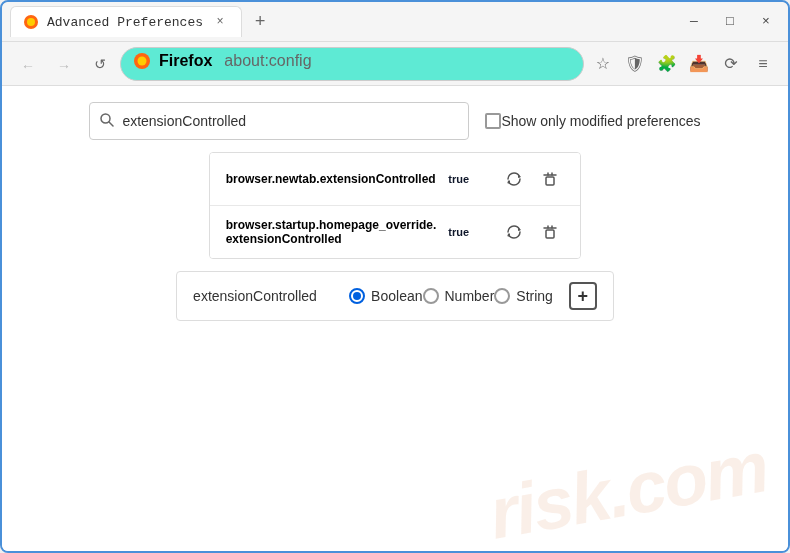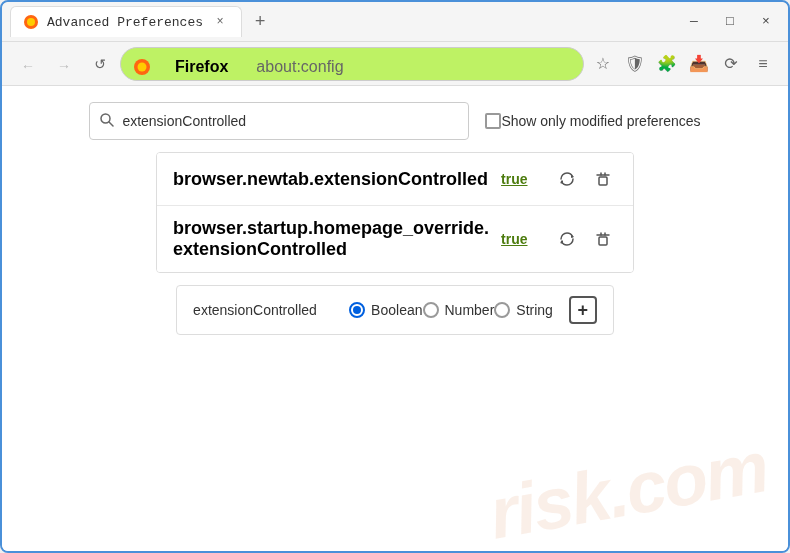--- a/index.html
+++ b/index.html
@@ -104,26 +104,26 @@
       justify-content: center;
       border-radius: 50%;
       cursor: pointer;
       font-size: 14px;
       color: #666;
     }
     .nav-btn.disabled { color: #bbb; cursor: default; }
     .address-bar {
       flex: 1;
       display: flex;
-      align-items: flex-end;
-      background: #bef264;
+      align-items: flex-start;
+      background: #5eead4;
       border: 1px solid #ccc;
       border-radius: 20px;
       padding: 4px 12px;
-      gap: 24px;
+      gap: 8px;
       height: 34px;
     }
     .firefox-logo {
       width: 18px;
       height: 18px;
       flex-shrink: 0;
     }
     .address-domain {
       font-weight: 600;
       color: #000;
@@ -229,31 +229,30 @@
     .pref-row {
       display: flex;
       align-items: center;
       padding: 12px 16px;
       border-bottom: 1px solid #e8e8e8;
       background: #fff;
       gap: 12px;
     }
     .pref-row:last-child { border-bottom: none; }
     .pref-name {
-      font-size: 18px;
+      font-size: 12px;
       font-weight: 700;
       color: #000;
       flex: 1;
     }
     .pref-value {
-      font-size: 14px;
+      font-size: 11px;
       font-weight: 700;
-      color: #4d7c0f;
+      color: #0f172a;
       min-width: 40px;
-      text-decoration: underline;
     }
     .pref-actions {
       display: flex;
       gap: 8px;
       align-items: center;
     }
     .pref-action-btn {
       width: 28px;
       height: 28px;
       display: flex;

